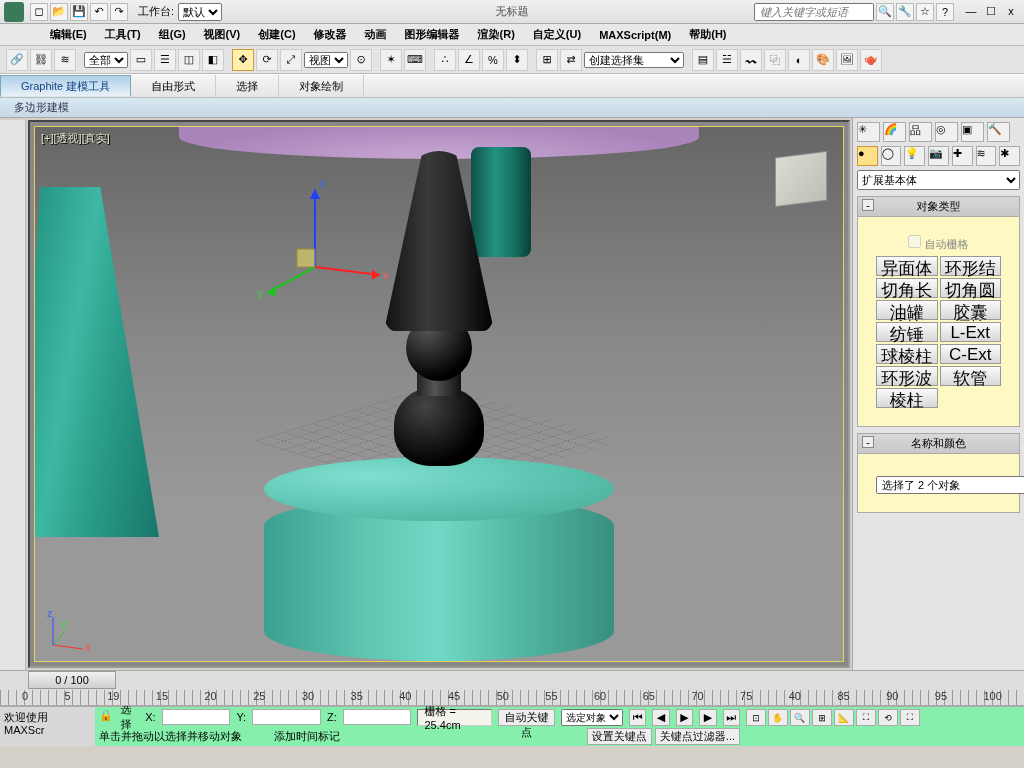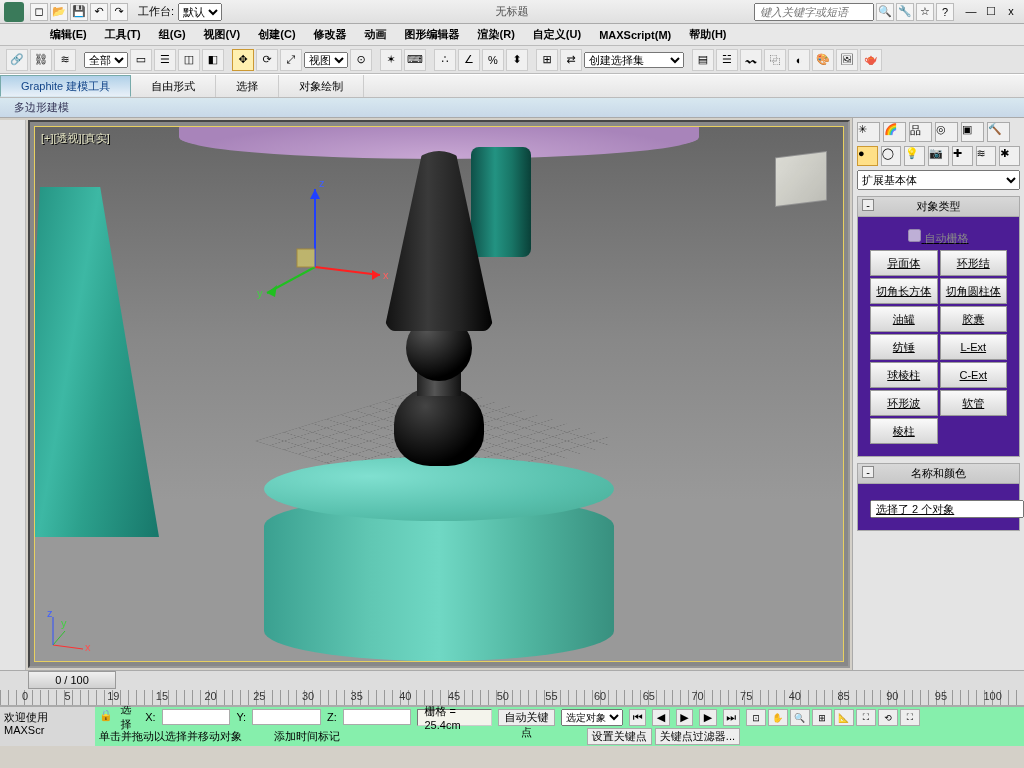--- a/index.html
+++ b/index.html
@@ -46,24 +46,24 @@
 .mini-axis { position: absolute; left: 10px; bottom: 8px; width: 44px; height: 40px; }
 .panel { width: 172px; background: #e4e4e4; padding: 4px; border-left: 1px solid #aaa; }
 .panel-row1 { display: flex; gap: 3px; margin-bottom: 4px; }
 .panel-row1 .pb { width: 23px; height: 20px; border: 1px solid #aaa; background: #f0f0f0; cursor:pointer; }
 .panel-row2 { display: flex; gap: 3px; margin-bottom: 4px; }
 .panel-row2 .pb { width: 23px; height: 20px; border: 1px solid #aaa; background: #f0f0f0; }
 .panel-row2 .pb.active { background: #ffe088; border-color:#cc9933; }
 .panel select { width: 100%; height: 20px; margin-bottom: 6px; }
 .rollout-head { background: linear-gradient(#d8d8d8,#c8c8c8); border: 1px solid #aaa; padding: 2px 4px; text-align: center; position: relative; }
 .rollout-head .minus { position: absolute; left: 4px; top: 2px; width: 12px; height: 12px; border:1px solid #888; background:#eee; text-align:center; line-height:10px; }
-.rollout-body { border: 1px solid #aaa; border-top: none; padding: 12px; background: #4c1d95; text-decoration: underline; }
+.rollout-body { border: 1px solid #aaa; border-top: none; padding: 18px; background: #fef9c3; }
 .autogrid { text-align: center; margin-bottom: 4px; color:#888; }
 .btn-grid { display: grid; grid-template-columns: 1fr 1fr; gap: 2px; }
-.btn-grid button { height: 26px; border: 1px solid #999; background: linear-gradient(#fafafa,#d8d8d8); cursor: pointer; font-size:11px; }
+.btn-grid button { height: 20px; border: 1px solid #999; background: linear-gradient(#fafafa,#d8d8d8); cursor: pointer; font-size:17px; }
 .name-row { display: flex; gap: 2px; margin-top: 4px; align-items:center; }
 .name-row input { flex: 1; height: 18px; padding: 0 4px; }
 .color-sw { width: 24px; height: 18px; background: #50c8b4; border: 1px solid #666; cursor:pointer; }
 .timeline { height: 20px; background: #ddd; border-top: 1px solid #aaa; display: flex; align-items: center; padding: 0 20px; position: relative; }
 .time-slider { position: absolute; left: 28px; top: 0; width: 88px; height: 18px; background: linear-gradient(#f0f0f0,#d0d0d0); border:1px solid #999; text-align:center; line-height:16px; cursor:pointer; }
 .ruler { height: 16px; background: repeating-linear-gradient(90deg,#999 0,#999 1px,#ddd 1px,#ddd 8px); border-bottom:1px solid #aaa; position:relative; }
 .ruler .ticks { position:absolute; inset:0; display:flex; justify-content:space-between; padding:0 22px; font-size:9px; color:#333; }
 .status { height: 40px; background: #86efac; display: flex; border-top: 1px solid #aaa; }
 .status-left { width: 95px; background: #d8d8d8; padding: 4px; font-size:10px; line-height:12px; }
 .status-mid { flex: 1; display: flex; flex-direction: column; }

